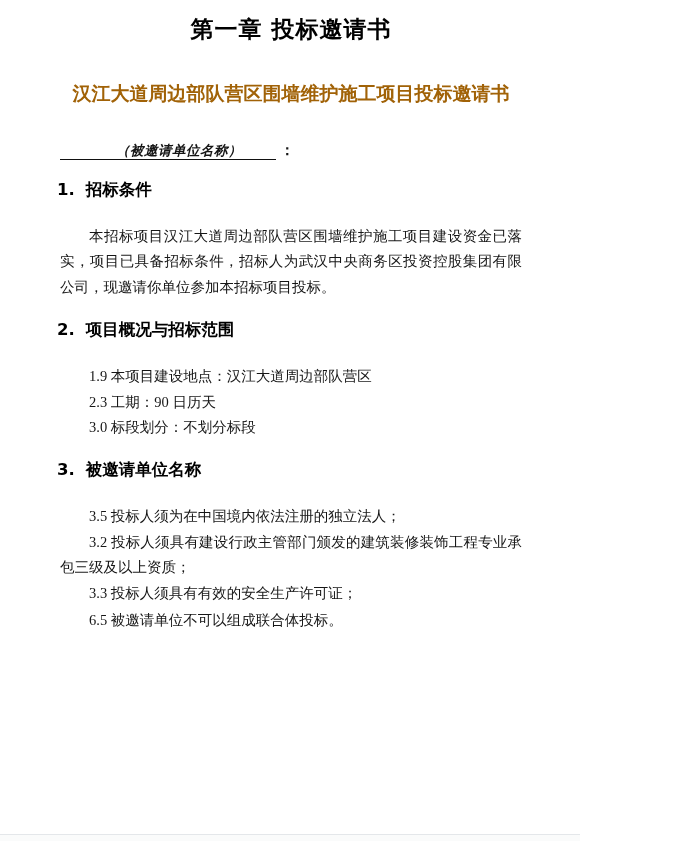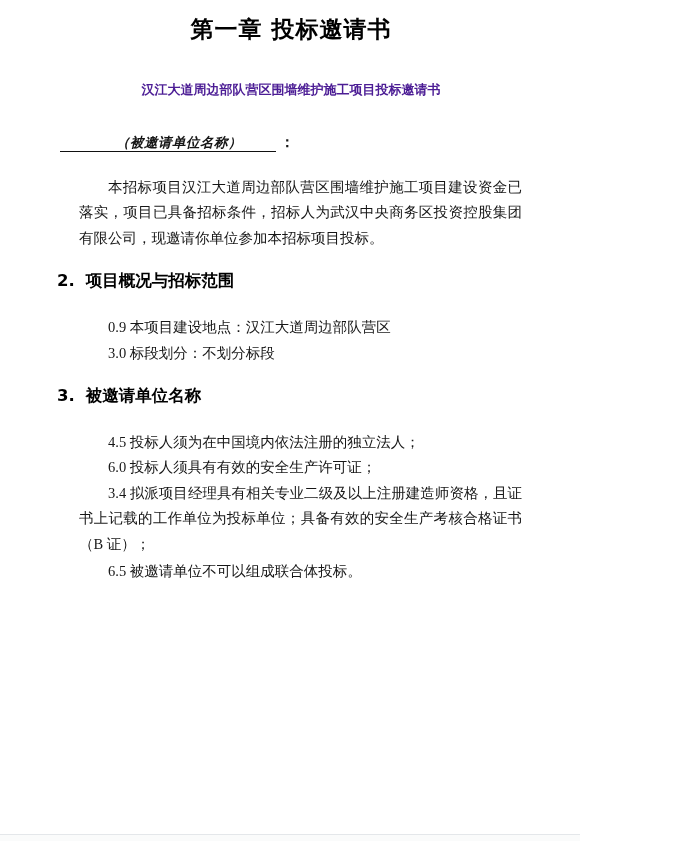--- a/index.html
+++ b/index.html
@@ -21,22 +21,22 @@
     font-weight:bold;
     font-size:23px;
     letter-spacing:1px;
     color:#000;
   }
   .doc-subtitle {
     margin:36px 0 0;
     text-align:center;
     font-family:"DejaVu Sans","Liberation Sans",sans-serif;
     font-weight:bold;
-    font-size:13px;
-    color:#4c1d95;
+    font-size:19px;
+    color:#a16207;
   }
 
   .salutation {
     margin:34px 0 0;
     font-size:14.5px;
     font-weight:bold;
   }
   .blankline {
     display:inline-block;
     border-bottom:1.6px solid #111;
@@ -56,21 +56,21 @@
   .sec-head {
     margin:19px 0 0;
     margin-left:-3px;
     font-family:"DejaVu Sans","Liberation Sans",sans-serif;
     font-weight:bold;
     font-size:16.5px;
     color:#000;
   }
   .sec-head .num { margin-right:11px; }
 
-  .sec-body { margin-top:23px;margin-left:19px; }
+  .sec-body { margin-top:23px; }
   .sec-body p {
     margin:0;
     font-size:14.5px;
     line-height:25.4px;
     text-align:justify;
   }
   .indent { text-indent:2em; }
   .gap-top { margin-top:2px !important; }
 
   .footer-strip {
@@ -86,34 +86,36 @@
 
 <div class="page">
   <div class="inner">
 
     <h1 class="doc-title">第一章 投标邀请书</h1>
 
     <h2 class="doc-subtitle">汉江大道周边部队营区围墙维护施工项目投标邀请书</h2>
 
     <p class="salutation"><span class="blankline"><span class="pad-l"></span><span class="ph">（被邀请单位名称）</span><span class="pad-r"></span></span><span class="colon">：</span></p>
 
+    <h3 class="sec-head"><span class="num">1.</span><span>招标条件</span></h3>
     <div class="sec-body">
       <p class="indent">本招标项目汉江大道周边部队营区围墙维护施工项目建设资金已落实，项目已具备招标条件，招标人为武汉中央商务区投资控股集团有限公司，现邀请你单位参加本招标项目投标。</p>
     </div>
 
     <h3 class="sec-head"><span class="num">2.</span><span>项目概况与招标范围</span></h3>
     <div class="sec-body">
-      <p class="indent">0.9 本项目建设地点：汉江大道周边部队营区</p>
+      <p class="indent">1.9 本项目建设地点：汉江大道周边部队营区</p>
+      <p class="indent">2.3 工期：90 日历天</p>
       <p class="indent">3.0 标段划分：不划分标段</p>
     </div>
 
     <h3 class="sec-head"><span class="num">3.</span><span>被邀请单位名称</span></h3>
     <div class="sec-body">
-      <p class="indent">4.5 投标人须为在中国境内依法注册的独立法人；</p>
-      <p class="indent">6.0 投标人须具有有效的安全生产许可证；</p>
-      <p class="indent">3.4 拟派项目经理具有相关专业二级及以上注册建造师资格，且证书上记载的工作单位为投标单位；具备有效的安全生产考核合格证书（B 证）；</p>
+      <p class="indent">3.5 投标人须为在中国境内依法注册的独立法人；</p>
+      <p class="indent">3.2 投标人须具有建设行政主管部门颁发的建筑装修装饰工程专业承包三级及以上资质；</p>
+      <p class="indent">3.3 投标人须具有有效的安全生产许可证；</p>
       <p class="indent gap-top">6.5 被邀请单位不可以组成联合体投标。</p>
     </div>
 
   </div>
 
   <div class="footer-strip"></div>
 </div>
 
 </body></html>

